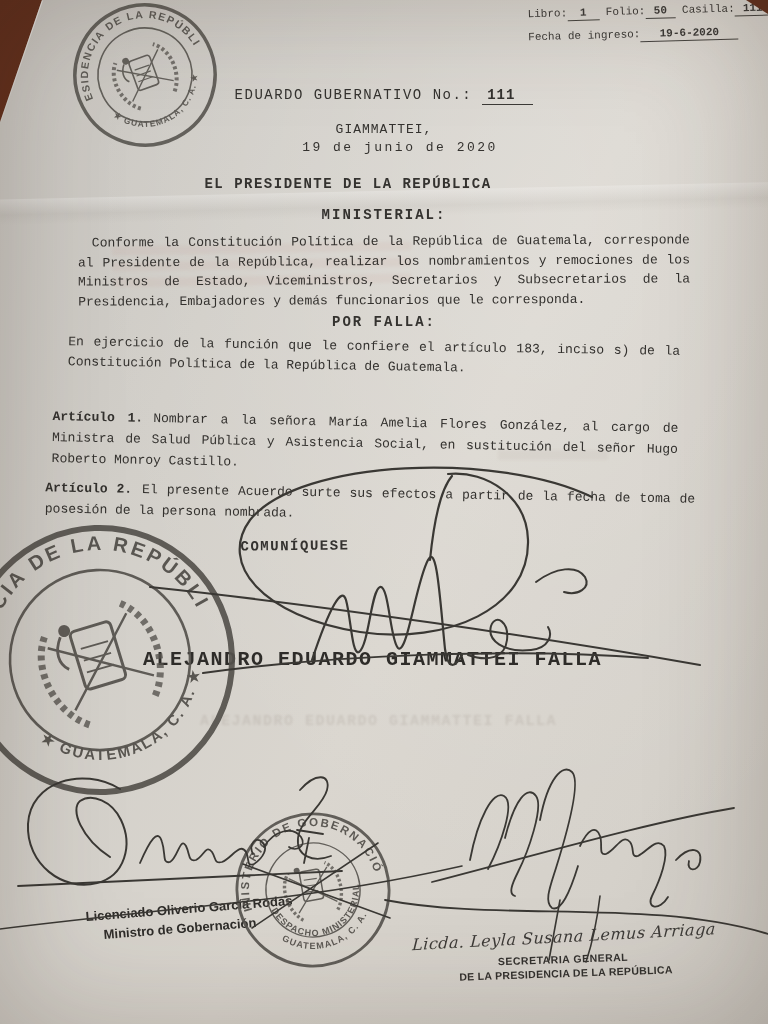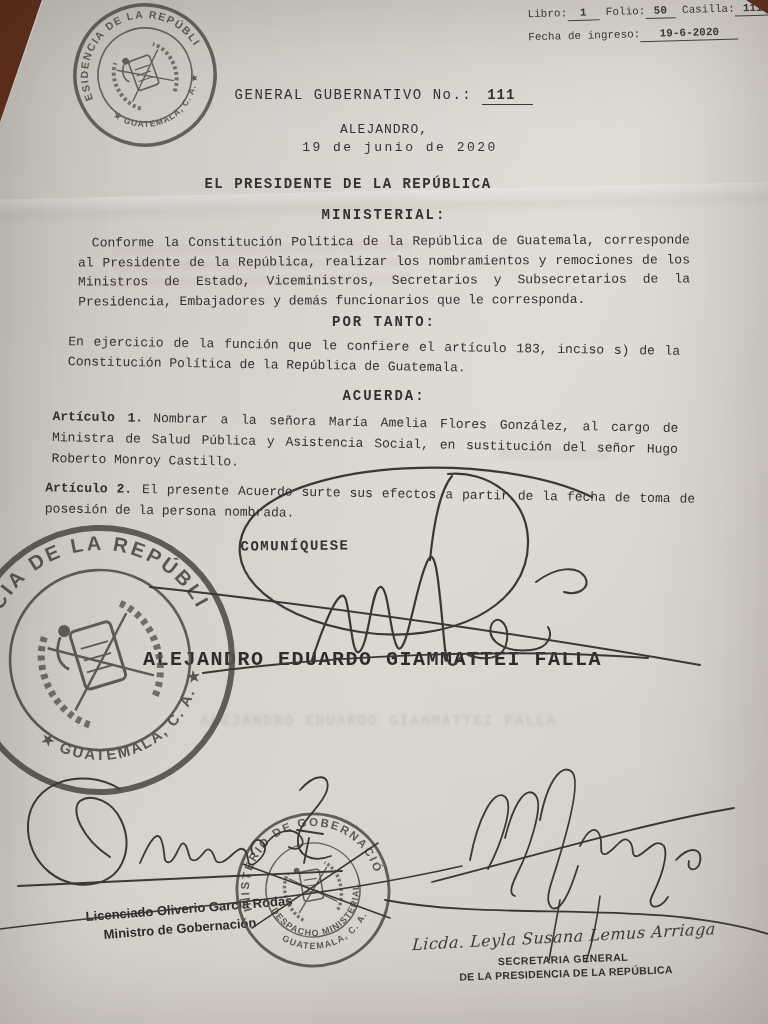--- a/index.html
+++ b/index.html
@@ -104,34 +104,33 @@
   </div>
 
   <div class="abs ghost-stamp">
     <div></div>
       <div></div>
       <div></div>
   </div>
   <div class="abs ghost-a1"></div>
 
   <div class="abs ctr title">
-    <span>GENERAL GUBERNATIVO No.:</span>
+    <span>EDUARDO GUBERNATIVO No.:</span>
     <span class="num">111</span>
   </div>
-  <div class="abs ctr city">ALEJANDRO,</div>
+  <div class="abs ctr city">GIAMMATTEI,</div>
   <div class="abs ctr date">19 de junio de 2020</div>
 
   <div class="abs ctr b h-pres">EL PRESIDENTE DE LA REPÚBLICA</div>
   <div class="abs ctr b h-cons">MINISTERIAL:</div>
   <div class="abs para p-cons">Conforme la Constitución Política de la República de Guatemala, corresponde al Presidente de la República, realizar los nombramientos y remociones de los Ministros de Estado, Viceministros, Secretarios y Subsecretarios de la Presidencia, Embajadores y demás funcionarios que le corresponda.</div>
 
-  <div class="abs ctr b h-tanto">POR TANTO:</div>
+  <div class="abs ctr b h-tanto">POR FALLA:</div>
   <div class="abs para p-tanto">En ejercicio de la función que le confiere el artículo 183, inciso s) de la Constitución Política de la República de Guatemala.</div>
 
-  <div class="abs ctr b h-acu">ACUERDA:</div>
 
   <div class="abs para p-art p-a1">
     <span class="lbl">Artículo 1.</span><span>Nombrar a la señora María Amelia Flores González, al cargo de Ministra de Salud Pública y Asistencia Social, en sustitución del señor Hugo Roberto Monroy Castillo.</span>
   </div>
   <div class="abs para p-art p-a2">
     <span class="lbl">Artículo 2.</span><span>El presente Acuerdo surte sus efectos a partir de la fecha de toma de posesión de la persona nombrada.</span>
   </div>
 
   <div class="abs ctr b h-com">COMUNÍQUESE</div>
 

